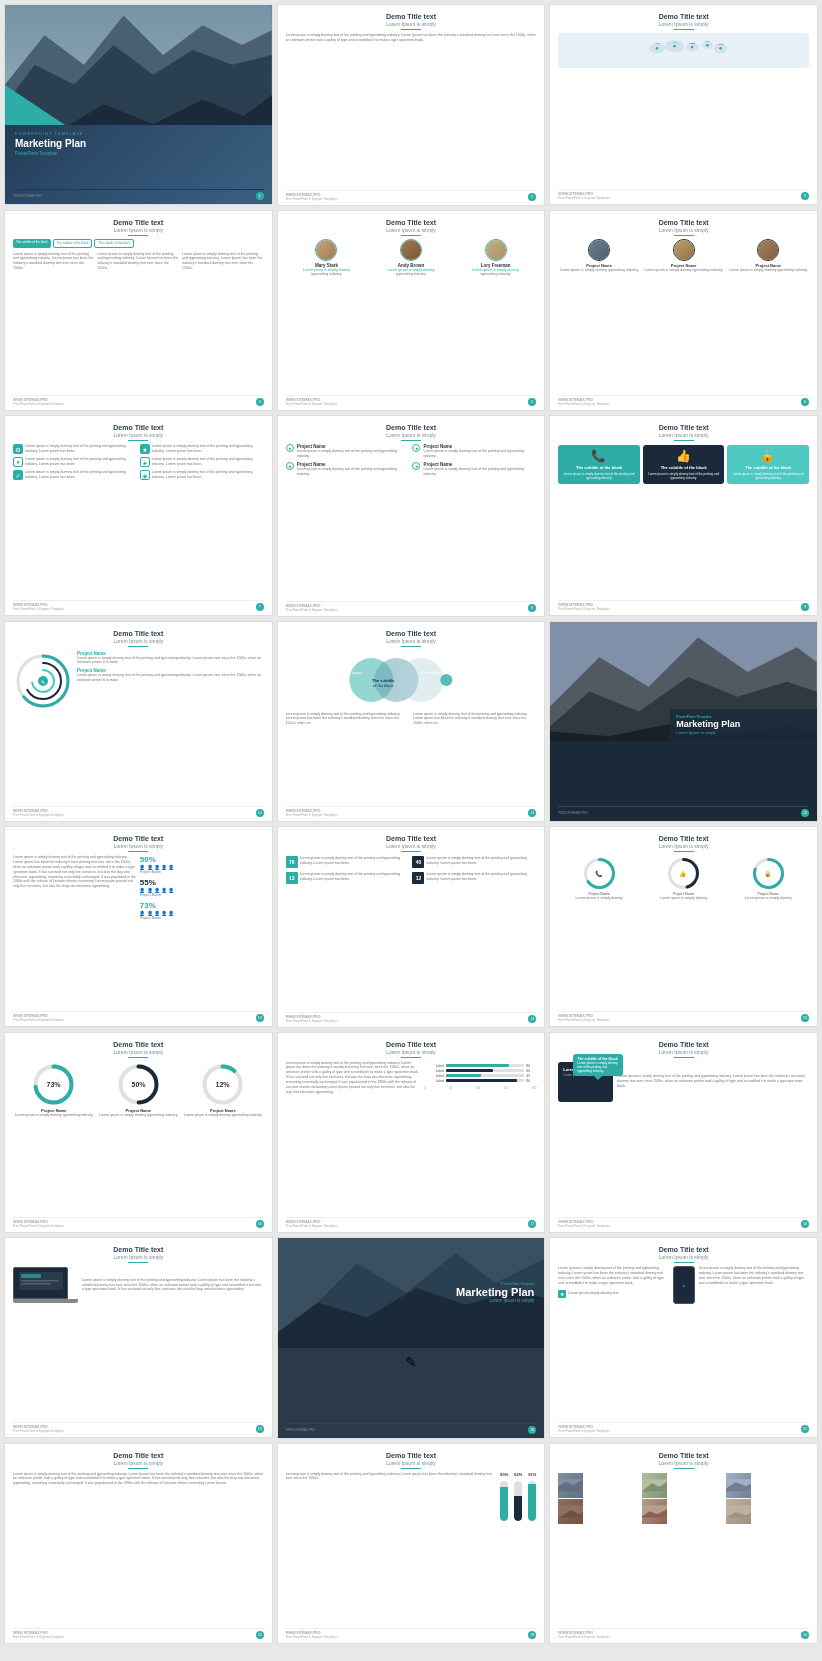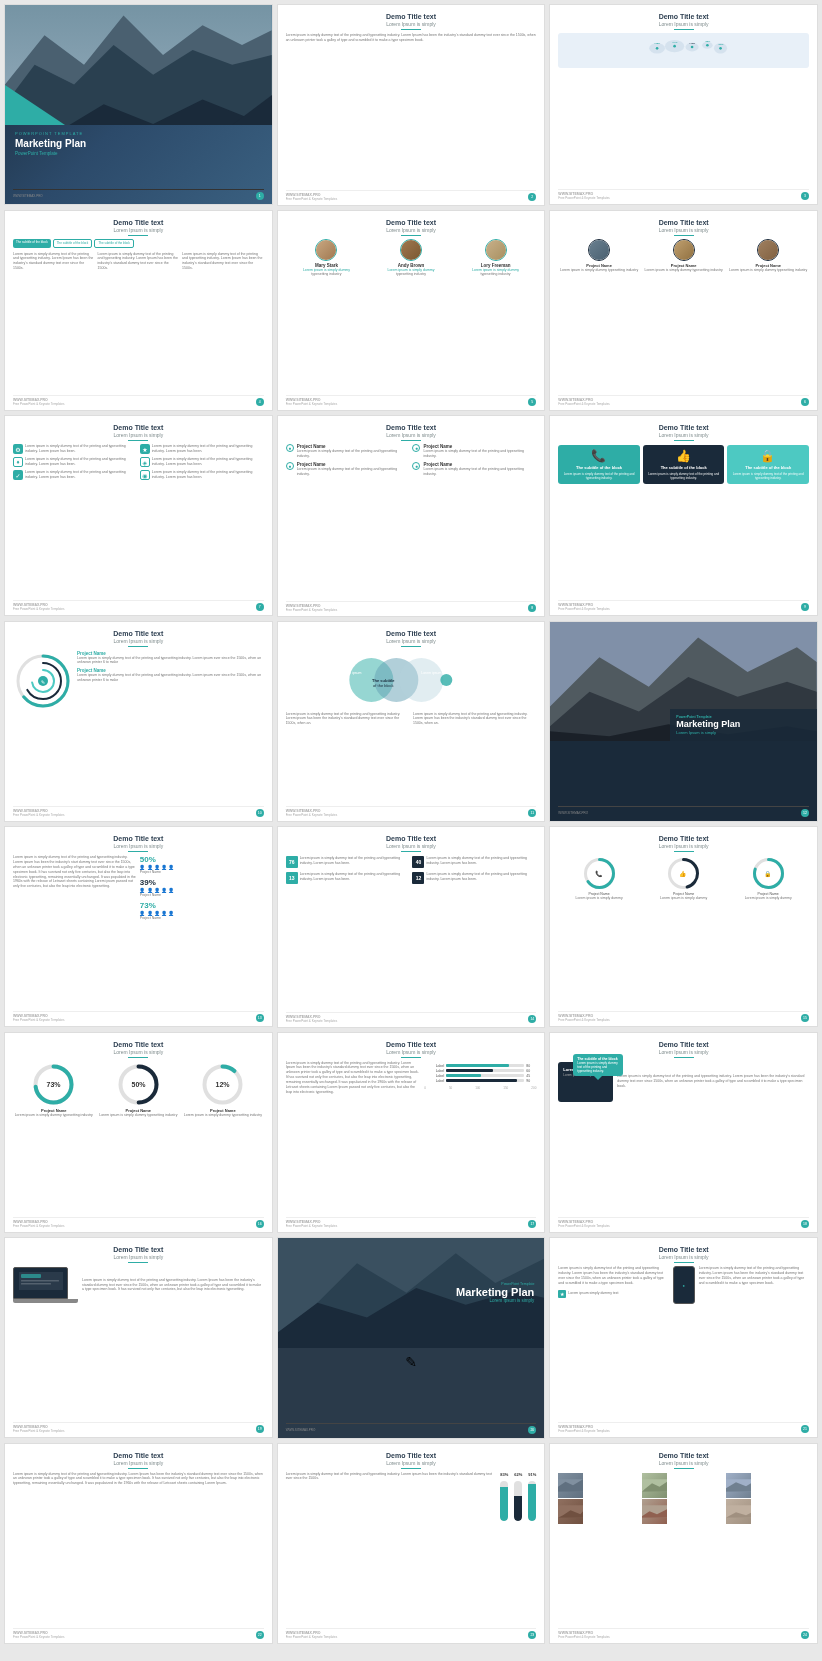--- a/index.html
+++ b/index.html
@@ -753,21 +753,21 @@
             <span style="font-size:5px;color:#2eada6;">👤</span>
             <span style="font-size:5px;color:#2eada6;">👤</span>
             <span style="font-size:5px;color:#2eada6;">👤</span>
             <span style="font-size:5px;color:#e0e0e0;">👤</span>
             <span style="font-size:5px;color:#e0e0e0;">👤</span>
           </div>
           <div class="small-text">Project Name</div>
         </div>
         <div style="margin-bottom:3px;">
           <div style="display:flex;align-items:center;gap:2px;">
-            <span style="font-size:8px;font-weight:bold;color:#1a2a3a;">39%</span>
+            <span style="font-size:8px;font-weight:bold;color:#1a2a3a;">55%</span>
           </div>
           <div style="display:flex;gap:1px;flex-wrap:wrap;">
             <span style="font-size:5px;color:#1a2a3a;">👤</span>
             <span style="font-size:5px;color:#e0e0e0;">👤</span>
             <span style="font-size:5px;color:#e0e0e0;">👤</span>
             <span style="font-size:5px;color:#e0e0e0;">👤</span>
             <span style="font-size:5px;color:#e0e0e0;">👤</span>
           </div>
           <div class="small-text">Project Name</div>
         </div>

